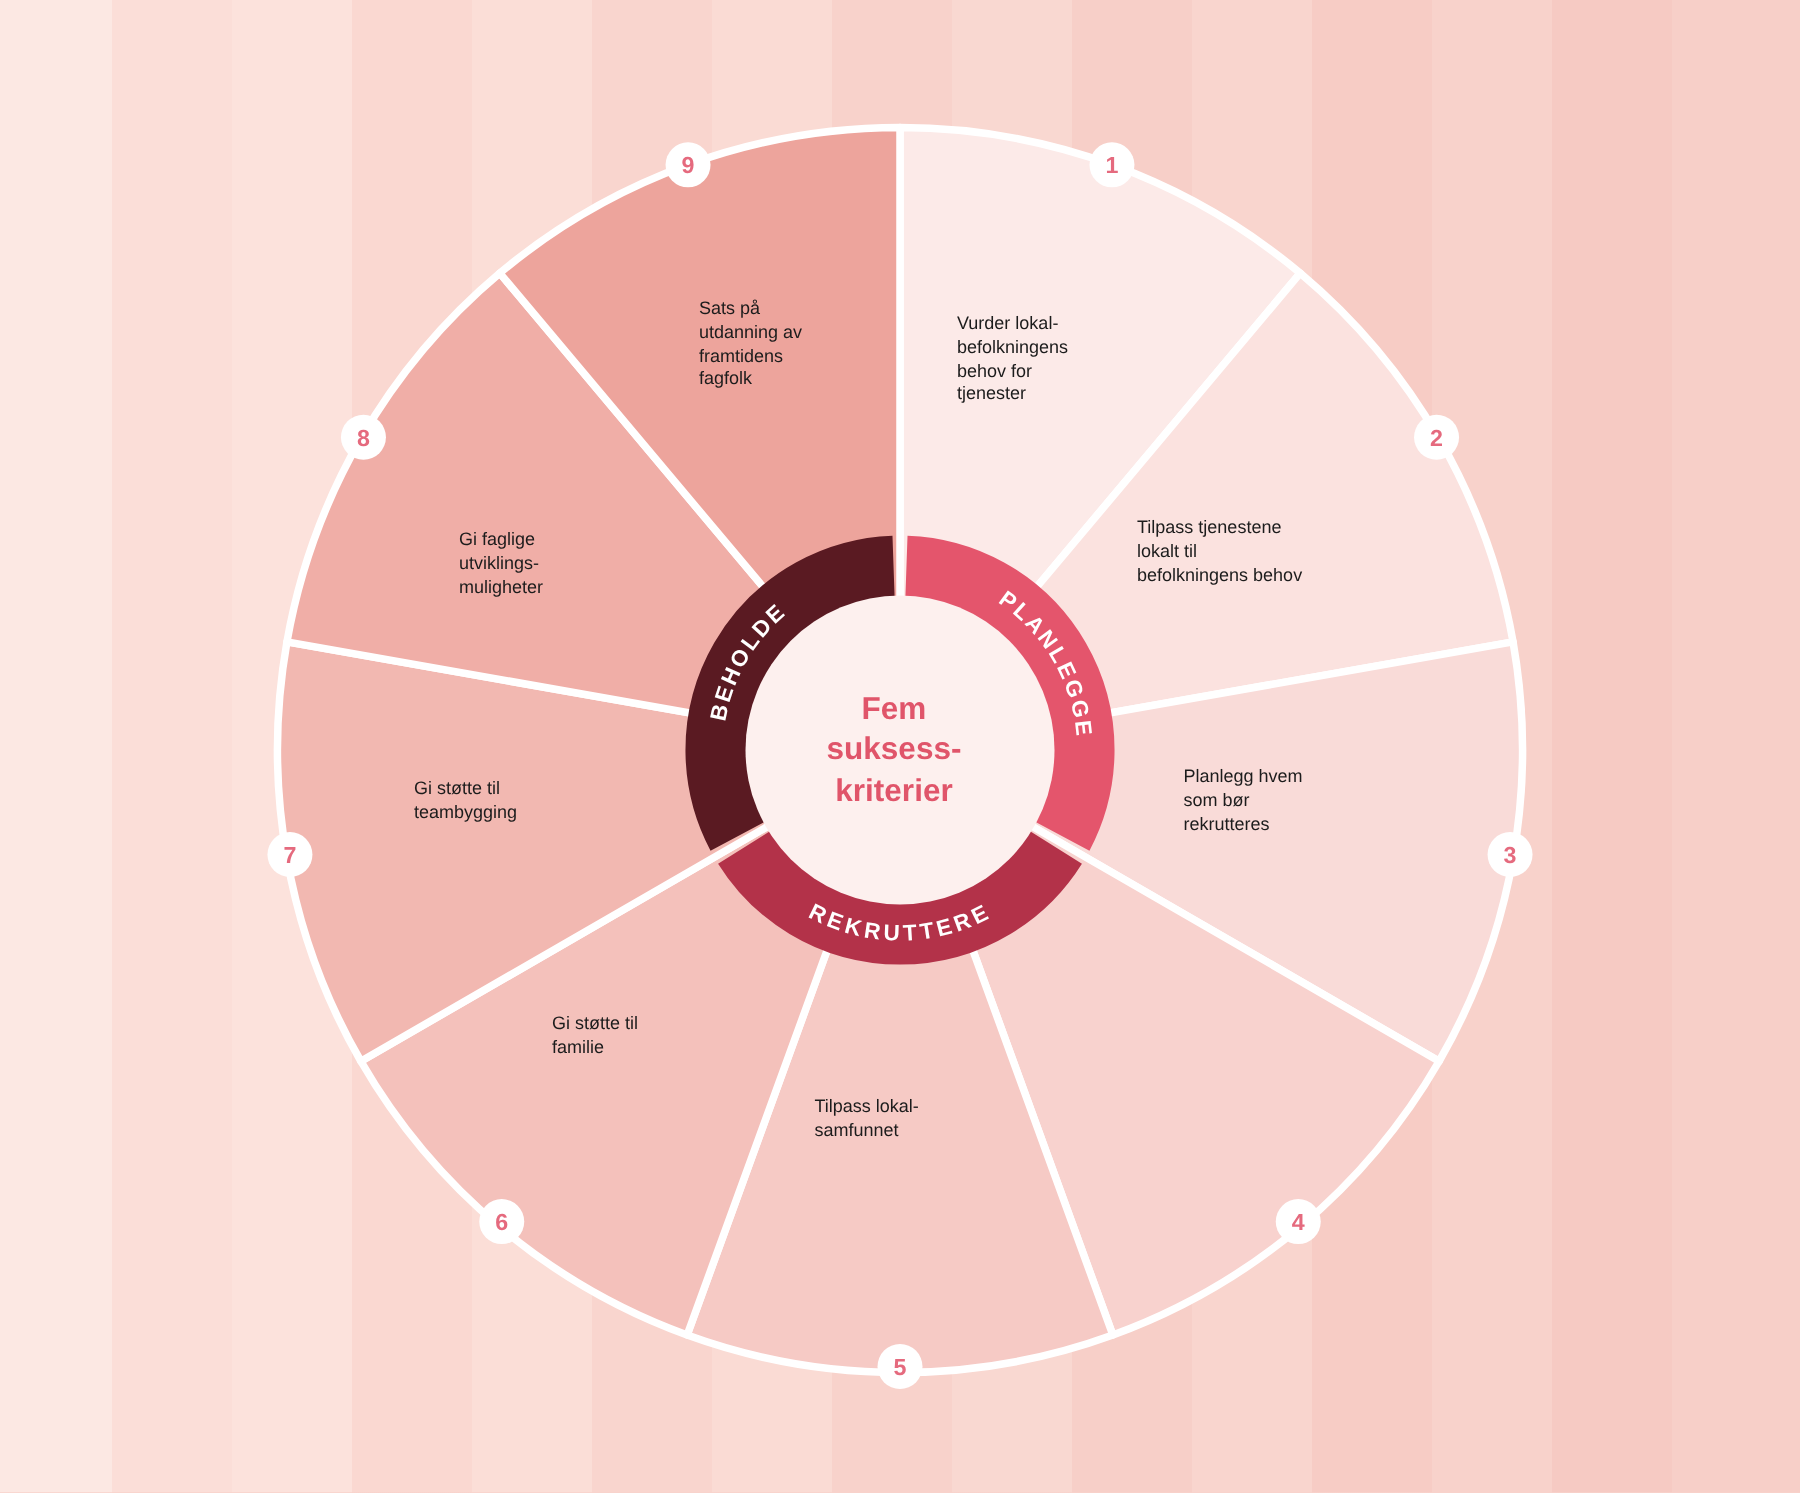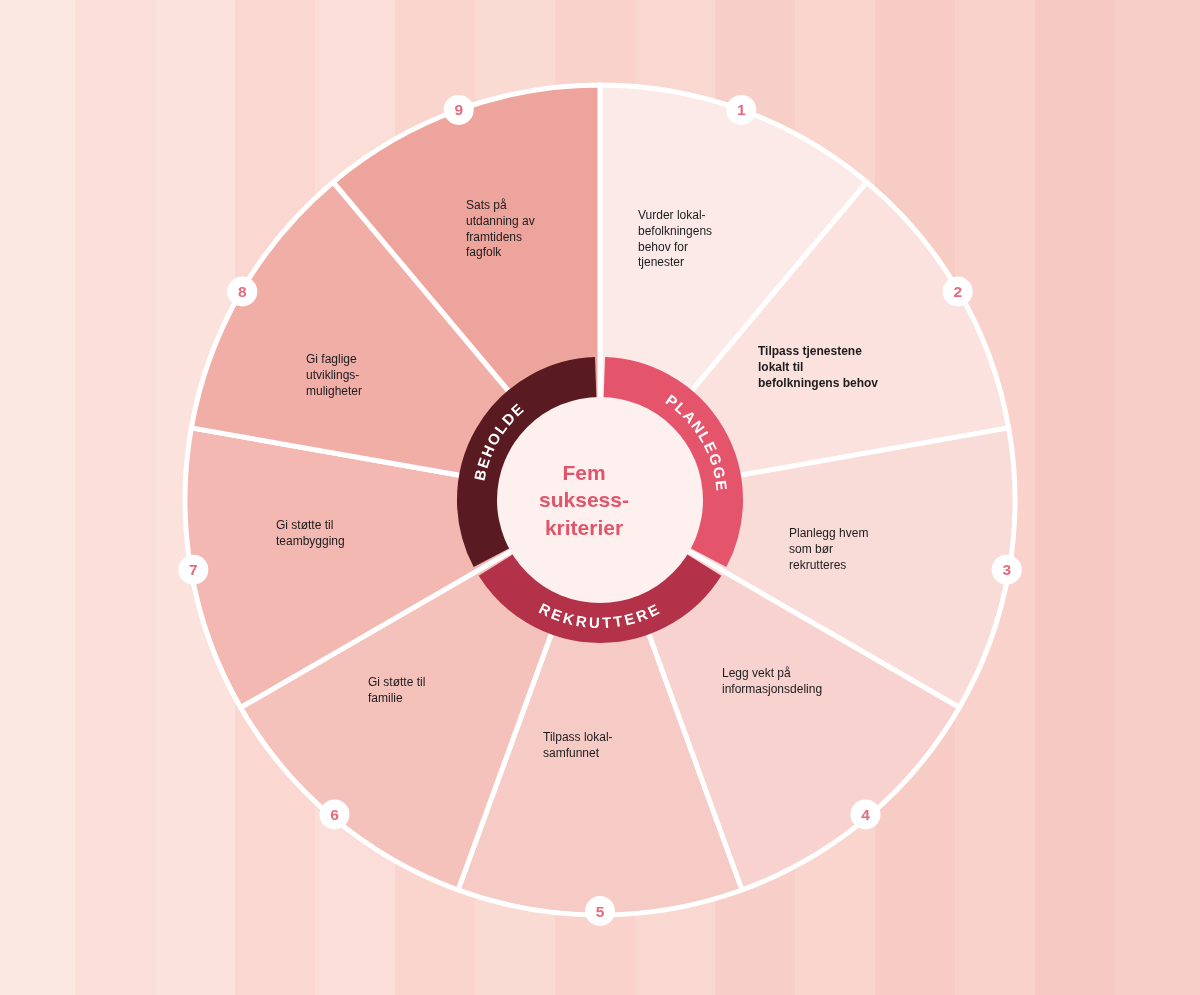--- a/index.html
+++ b/index.html
@@ -27,21 +27,21 @@
   .wedge{stroke:#ffffff;stroke-width:5;stroke-linejoin:round;}
   .ring-arc{fill:none;}
   .ring-text{font-weight:bold;font-size:15px;letter-spacing:2.2px;fill:#ffffff;}
   .num-badge{fill:#ffffff;}
   .num-text{font-weight:bold;font-size:15.5px;text-anchor:middle;}
   .seg-label{
     position:absolute;white-space:pre-line;
     font-size:12px;line-height:1.32;color:#1c1c1c;
   }
   .center-label{
-    position:absolute;left:484px;top:454px;width:200px;height:92px;
+    position:absolute;left:496px;top:454px;width:200px;height:92px;
     display:flex;align-items:center;justify-content:center;
     text-align:center;white-space:pre-line;
     font-weight:bold;font-size:21px;line-height:1.3;color:#e0556a;
   }
 </style>
 </head>
 <body>
 
 <div class="page">
 
@@ -91,28 +91,26 @@
     <text class="num-text" x="334.5" y="819.9" fill="#e56a7e">6</text>
     <text class="num-text" x="193.3" y="575.2" fill="#e56a7e">7</text>
     <text class="num-text" x="242.3" y="297" fill="#e56a7e">8</text>
     <text class="num-text" x="458.7" y="115.4" fill="#e56a7e">9</text>
   </svg>
 
   <div class="seg-label" style="left:638px;top:196px;margin-top:12px;">Vurder lokal-
 befolkningens
 behov for
 tjenester</div>
-  <div class="seg-label" style="left:758px;top:344px;font-weight:bold;">Tilpass tjenestene
+  <div class="seg-label" style="left:758px;top:344px;">Tilpass tjenestene
 lokalt til
 befolkningens behov</div>
-  <div class="seg-label" style="left:789px;top:510px;margin-top:16px;">Planlegg hvem
+  <div class="seg-label" style="left:789px;top:510px;">Planlegg hvem
 som bør
 rekrutteres</div>
-  <div class="seg-label" style="left:722px;top:666px;">Legg vekt på
-informasjonsdeling</div>
   <div class="seg-label" style="left:543px;top:730px;">Tilpass lokal-
 samfunnet</div>
   <div class="seg-label" style="left:368px;top:675px;">Gi støtte til
 familie</div>
   <div class="seg-label" style="left:276px;top:518px;">Gi støtte til
 teambygging</div>
   <div class="seg-label" style="left:306px;top:352px;">Gi faglige
 utviklings-
 muligheter</div>
   <div class="seg-label" style="left:466px;top:198px;">Sats på

